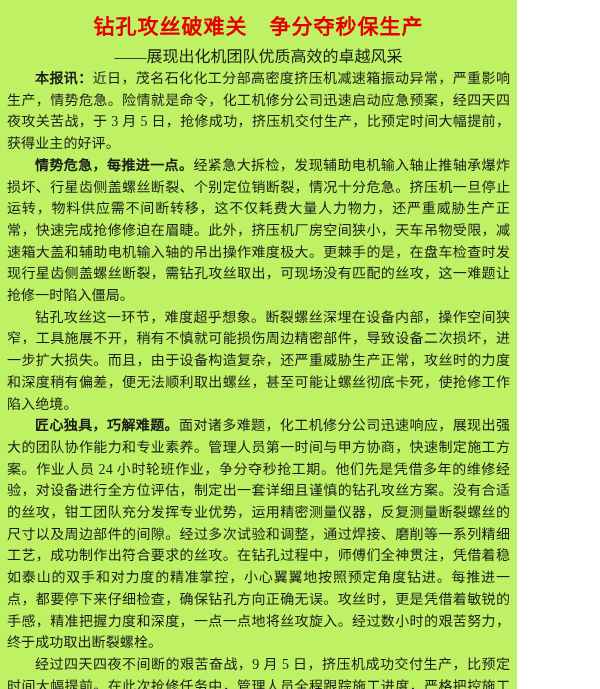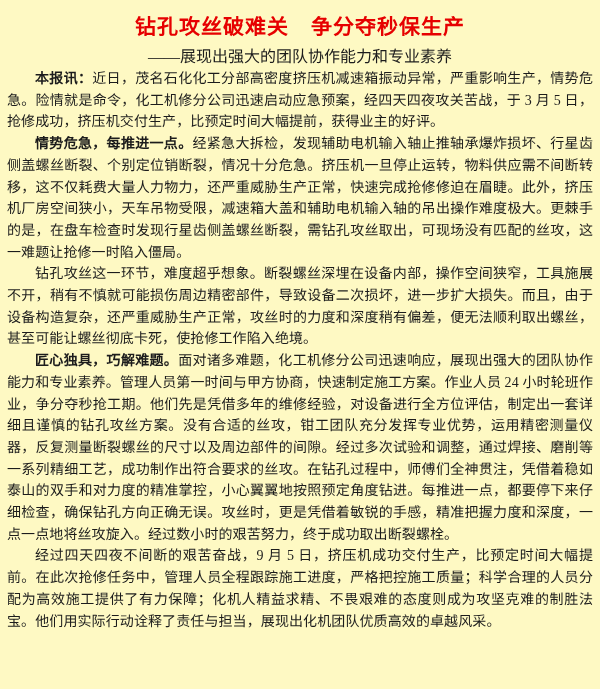--- a/index.html
+++ b/index.html
@@ -2,26 +2,26 @@
 <html lang="zh-CN"><head>
 <meta charset="utf-8">
 <style>
   html, body {
     margin: 0;
     padding: 0;
     background: #ffffff;
   }
   .page {
     position: relative;
-    width: 600px;
+    width: 517px;
     height: 689px;
     box-sizing: border-box;
     padding: 12px 7px 0 7px;
     overflow: hidden;
-    background: #fef9c3;
+    background: #bef264;
     font-family: "Liberation Serif", "DejaVu Serif", serif;
     color: #1c1c1c;
   }
   .title {
     margin: 0;
     text-align: center;
     font-family: "Liberation Sans", "DejaVu Sans", sans-serif;
     font-weight: 700;
     font-size: 21px;
     line-height: 30px;
@@ -55,21 +55,21 @@
   }
   .article-body p.para b {
     font-weight: 700;
   }
 </style>
 </head>
 <body>
 
 <div class="page">
   <h1 class="title" style="color: rgb(230, 0, 0);">钻孔攻丝破难关　争分夺秒保生产</h1>
-  <div class="subtitle">——展现出强大的团队协作能力和专业素养</div>
+  <div class="subtitle">——展现出化机团队优质高效的卓越风采</div>
   <div class="article-body">
       <p class="para"><b>本报讯：</b><span>近日，茂名石化化工分部高密度挤压机减速箱振动异常，严重影响生产，情势危急。险情就是命令，化工机修分公司迅速启动应急预案，经四天四夜攻关苦战，于 3 月 5 日，抢修成功，挤压机交付生产，比预定时间大幅提前，获得业主的好评。</span></p>
       <p class="para"><b>情势危急，每推进一点。</b><span>经紧急大拆检，发现辅助电机输入轴止推轴承爆炸损坏、行星齿侧盖螺丝断裂、个别定位销断裂，情况十分危急。挤压机一旦停止运转，物料供应需不间断转移，这不仅耗费大量人力物力，还严重威胁生产正常，快速完成抢修修迫在眉睫。此外，挤压机厂房空间狭小，天车吊物受限，减速箱大盖和辅助电机输入轴的吊出操作难度极大。更棘手的是，在盘车检查时发现行星齿侧盖螺丝断裂，需钻孔攻丝取出，可现场没有匹配的丝攻，这一难题让抢修一时陷入僵局。</span></p>
       <p class="para"><span>钻孔攻丝这一环节，难度超乎想象。断裂螺丝深埋在设备内部，操作空间狭窄，工具施展不开，稍有不慎就可能损伤周边精密部件，导致设备二次损坏，进一步扩大损失。而且，由于设备构造复杂，还严重威胁生产正常，攻丝时的力度和深度稍有偏差，便无法顺利取出螺丝，甚至可能让螺丝彻底卡死，使抢修工作陷入绝境。</span></p>
       <p class="para"><b>匠心独具，巧解难题。</b><span>面对诸多难题，化工机修分公司迅速响应，展现出强大的团队协作能力和专业素养。管理人员第一时间与甲方协商，快速制定施工方案。作业人员 24 小时轮班作业，争分夺秒抢工期。他们先是凭借多年的维修经验，对设备进行全方位评估，制定出一套详细且谨慎的钻孔攻丝方案。没有合适的丝攻，钳工团队充分发挥专业优势，运用精密测量仪器，反复测量断裂螺丝的尺寸以及周边部件的间隙。经过多次试验和调整，通过焊接、磨削等一系列精细工艺，成功制作出符合要求的丝攻。在钻孔过程中，师傅们全神贯注，凭借着稳如泰山的双手和对力度的精准掌控，小心翼翼地按照预定角度钻进。每推进一点，都要停下来仔细检查，确保钻孔方向正确无误。攻丝时，更是凭借着敏锐的手感，精准把握力度和深度，一点一点地将丝攻旋入。经过数小时的艰苦努力，终于成功取出断裂螺栓。</span></p>
       <p class="para"><span>经过四天四夜不间断的艰苦奋战，9 月 5 日，挤压机成功交付生产，比预定时间大幅提前。在此次抢修任务中，管理人员全程跟踪施工进度，严格把控施工质量；科学合理的人员分配为高效施工提供了有力保障；化机人精益求精、不畏艰难的态度则成为攻坚克难的制胜法宝。他们用实际行动诠释了责任与担当，展现出化机团队优质高效的卓越风采。</span></p>
     </div>
 </div>
 
 </body></html>

